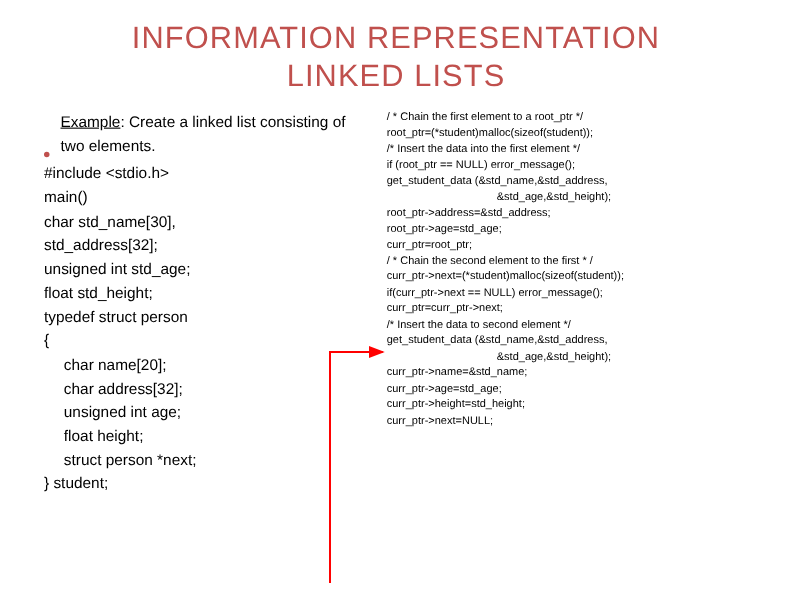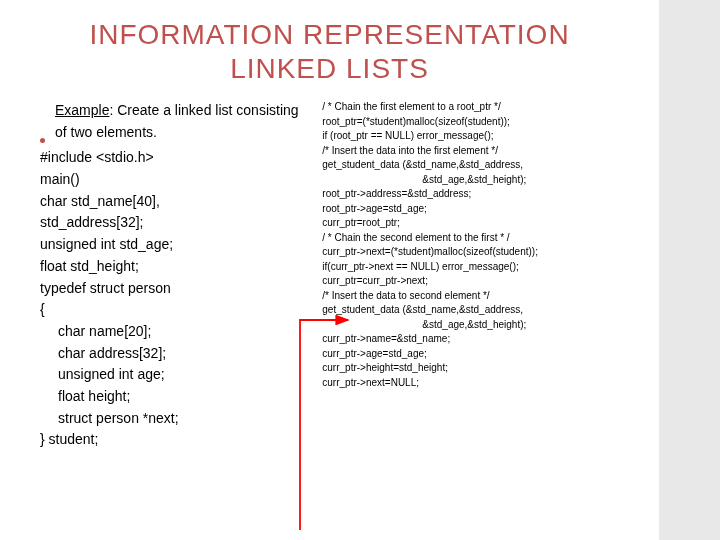--- a/index.html
+++ b/index.html
@@ -1,18 +1,18 @@
 <!DOCTYPE html>
 <html><head>
 <meta charset="utf-8">
 <style>
   * { margin: 0; padding: 0; box-sizing: border-box; }
   html, body { width: 720px; height: 540px; background: #e8e8e8; font-family: "Arial", sans-serif; }
   .slide {
-    width: 659px; height: 540px; background: #ffffff; position: relative; overflow: hidden;
+    width: 720px; height: 540px; background: #ffffff; position: relative; overflow: hidden;
   }
   .title {
     text-align: center; font-size: 28px; font-weight: 400; letter-spacing: 1px;
     color: #c0504d; padding-top: 18px; line-height: 1.2;
     font-family: "Arial", sans-serif;
   }
   .content {
     position: absolute; top: 100px; left: 0; right: 0; bottom: 0;
     display: flex; flex-direction: row;
   }
@@ -53,39 +53,39 @@
 
     <div class="col-left">
       <div class="bullet-row">
         <div class="bullet-dot"></div>
         <div class="bullet-text">
           <span class="underline">Example</span><span>: Create a linked list consisting of two elements.</span>
         </div>
       </div>
       <div>#include &lt;stdio.h&gt;</div>
       <div>main()</div>
-      <div>char std_name[40],</div>
+      <div>char std_name[30],</div>
       <div>std_address[32];</div>
       <div>unsigned int std_age;</div>
       <div>float std_height;</div>
       <div>typedef struct person</div>
       <div>{</div>
       <div class="indent1">char name[20];</div>
       <div class="indent1">char address[32];</div>
       <div class="indent1">unsigned int age;</div>
       <div class="indent1">float height;</div>
       <div class="indent1">struct person *next;</div>
       <div>} student;</div>
     </div>
 
     <div class="col-right">
       <div>/ * Chain the first element to a root_ptr */</div>
       <div>root_ptr=(*student)malloc(sizeof(student));</div>
+      <div>/* Insert the data into the first element */</div>
       <div>if (root_ptr == NULL) error_message();</div>
-      <div>/* Insert the data into the first element */</div>
       <div>get_student_data (&amp;std_name,&amp;std_address,</div>
       <div class="indent-r">&amp;std_age,&amp;std_height);</div>
       <div>root_ptr-&gt;address=&amp;std_address;</div>
       <div>root_ptr-&gt;age=std_age;</div>
       <div>curr_ptr=root_ptr;</div>
       <div>/ * Chain the second element to the first * /</div>
       <div>curr_ptr-&gt;next=(*student)malloc(sizeof(student));</div>
       <div>if(curr_ptr-&gt;next == NULL) error_message();</div>
       <div>curr_ptr=curr_ptr-&gt;next;</div>
       <div>/* Insert the data to second element */</div>

